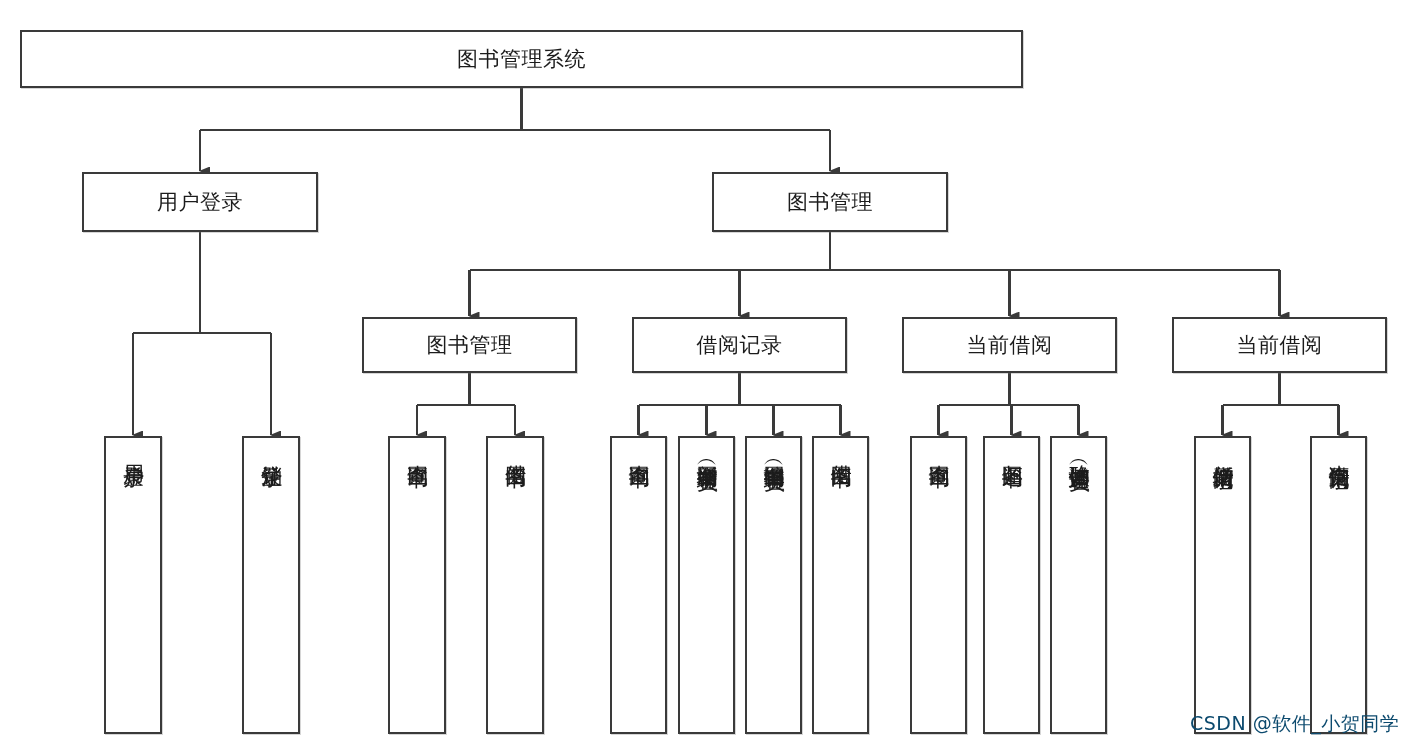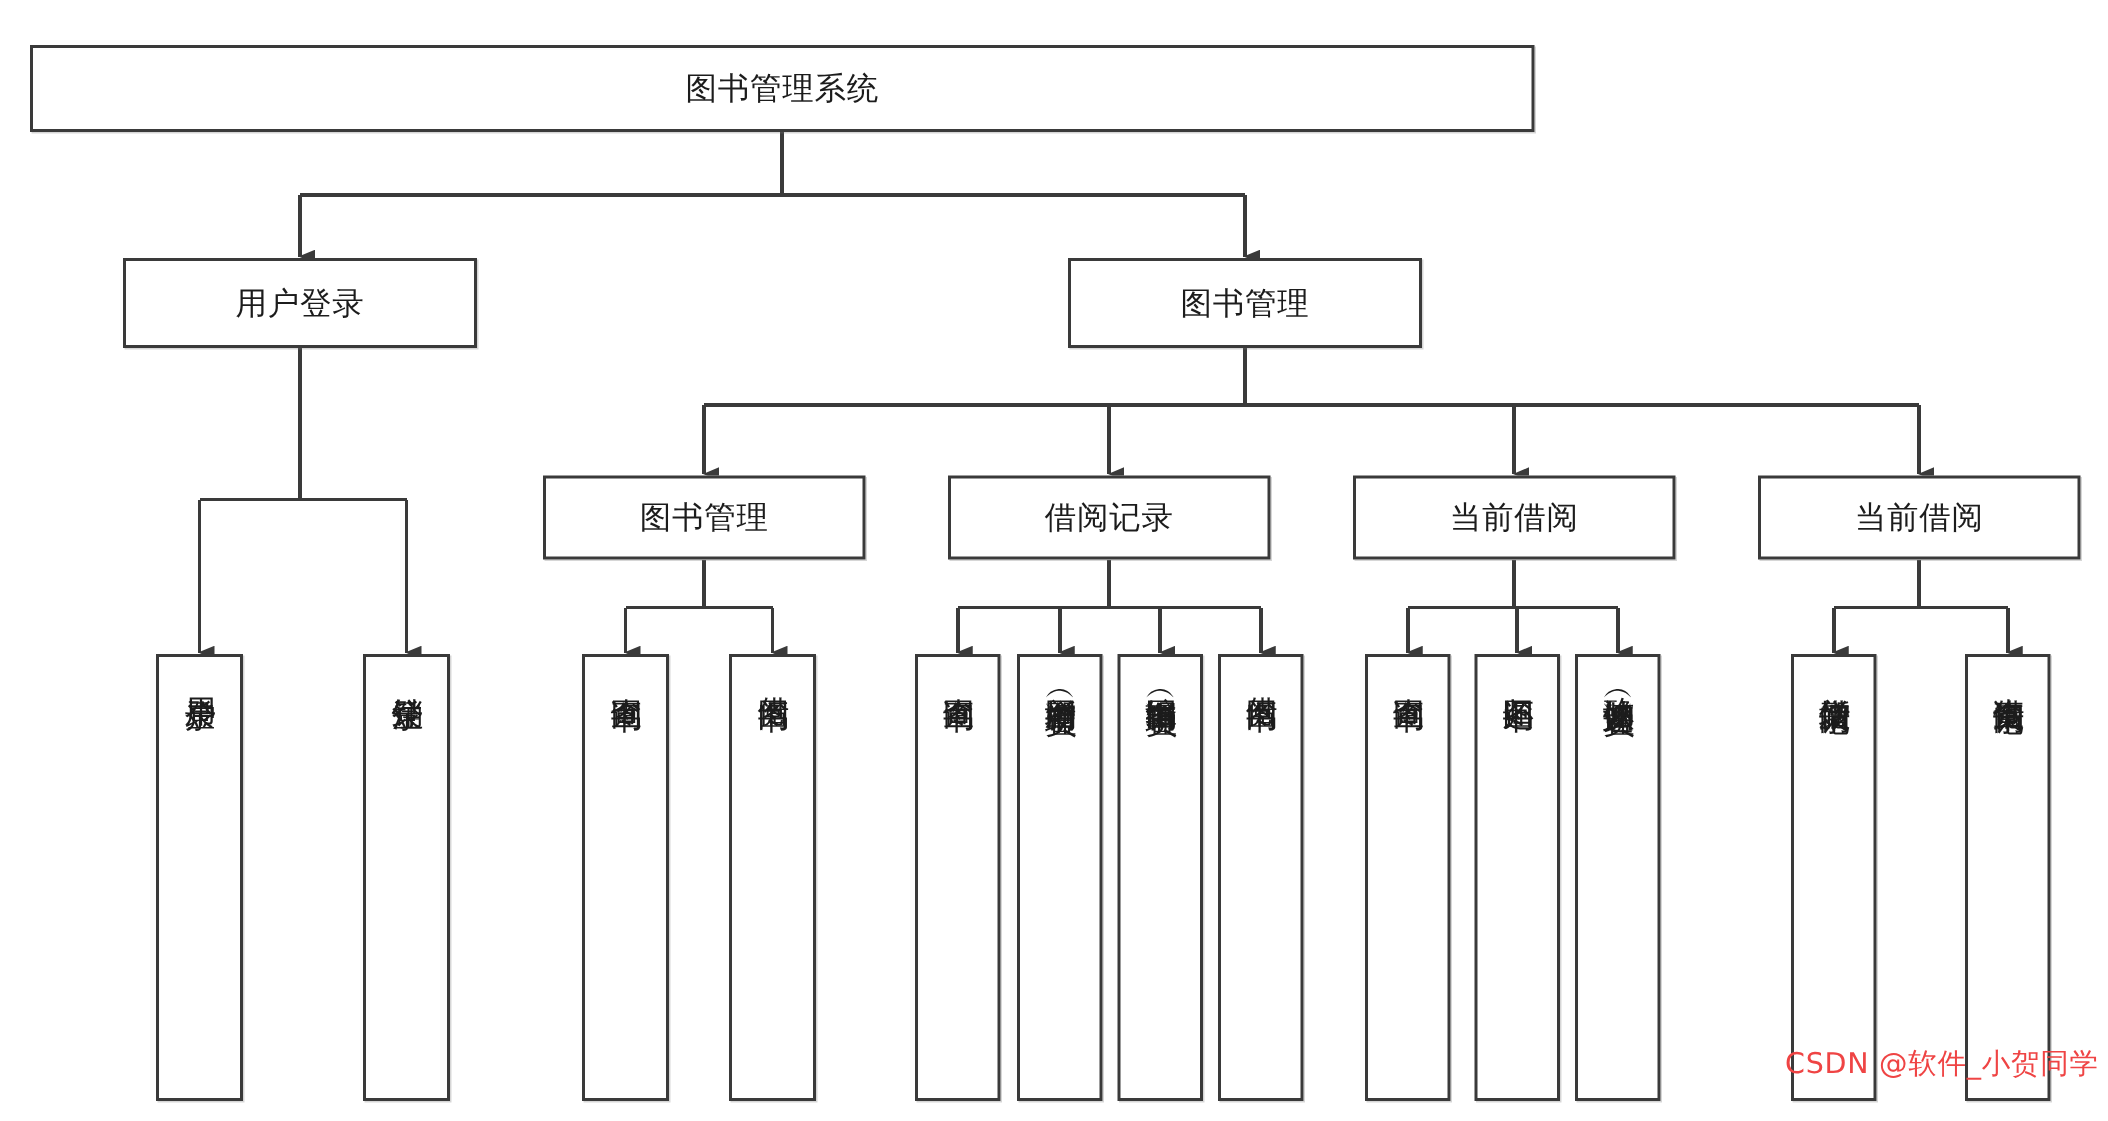--- a/index.html
+++ b/index.html
@@ -173,14 +173,14 @@
       <div class="node vertical" style="left: 1050px; top: 436px; width: 57px; height: 298px;">
         <span class="node-label">确认归还（管理员）</span>
       </div>
       <div class="node vertical" style="left: 1194px; top: 436px; width: 57px; height: 298px;">
         <span class="node-label">新增借阅记录</span>
       </div>
       <div class="node vertical" style="left: 1310px; top: 436px; width: 57px; height: 298px;">
         <span class="node-label">查询借阅记录</span>
       </div>
     </div>
-  <div class="watermark" style="left: 1190px; top: 696px; color: #ef4444;">CSDN @软件_小贺同学</div>
+  <div class="watermark" style="left: 1190px; top: 711px; color: #0c4a6e;">CSDN @软件_小贺同学</div>
 </div>
 
 </body></html>

